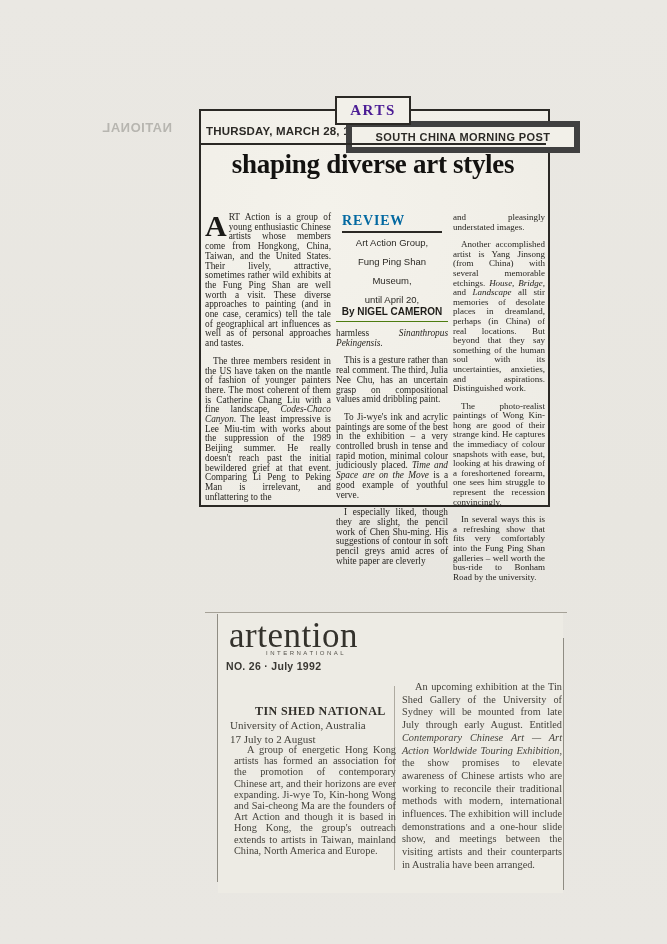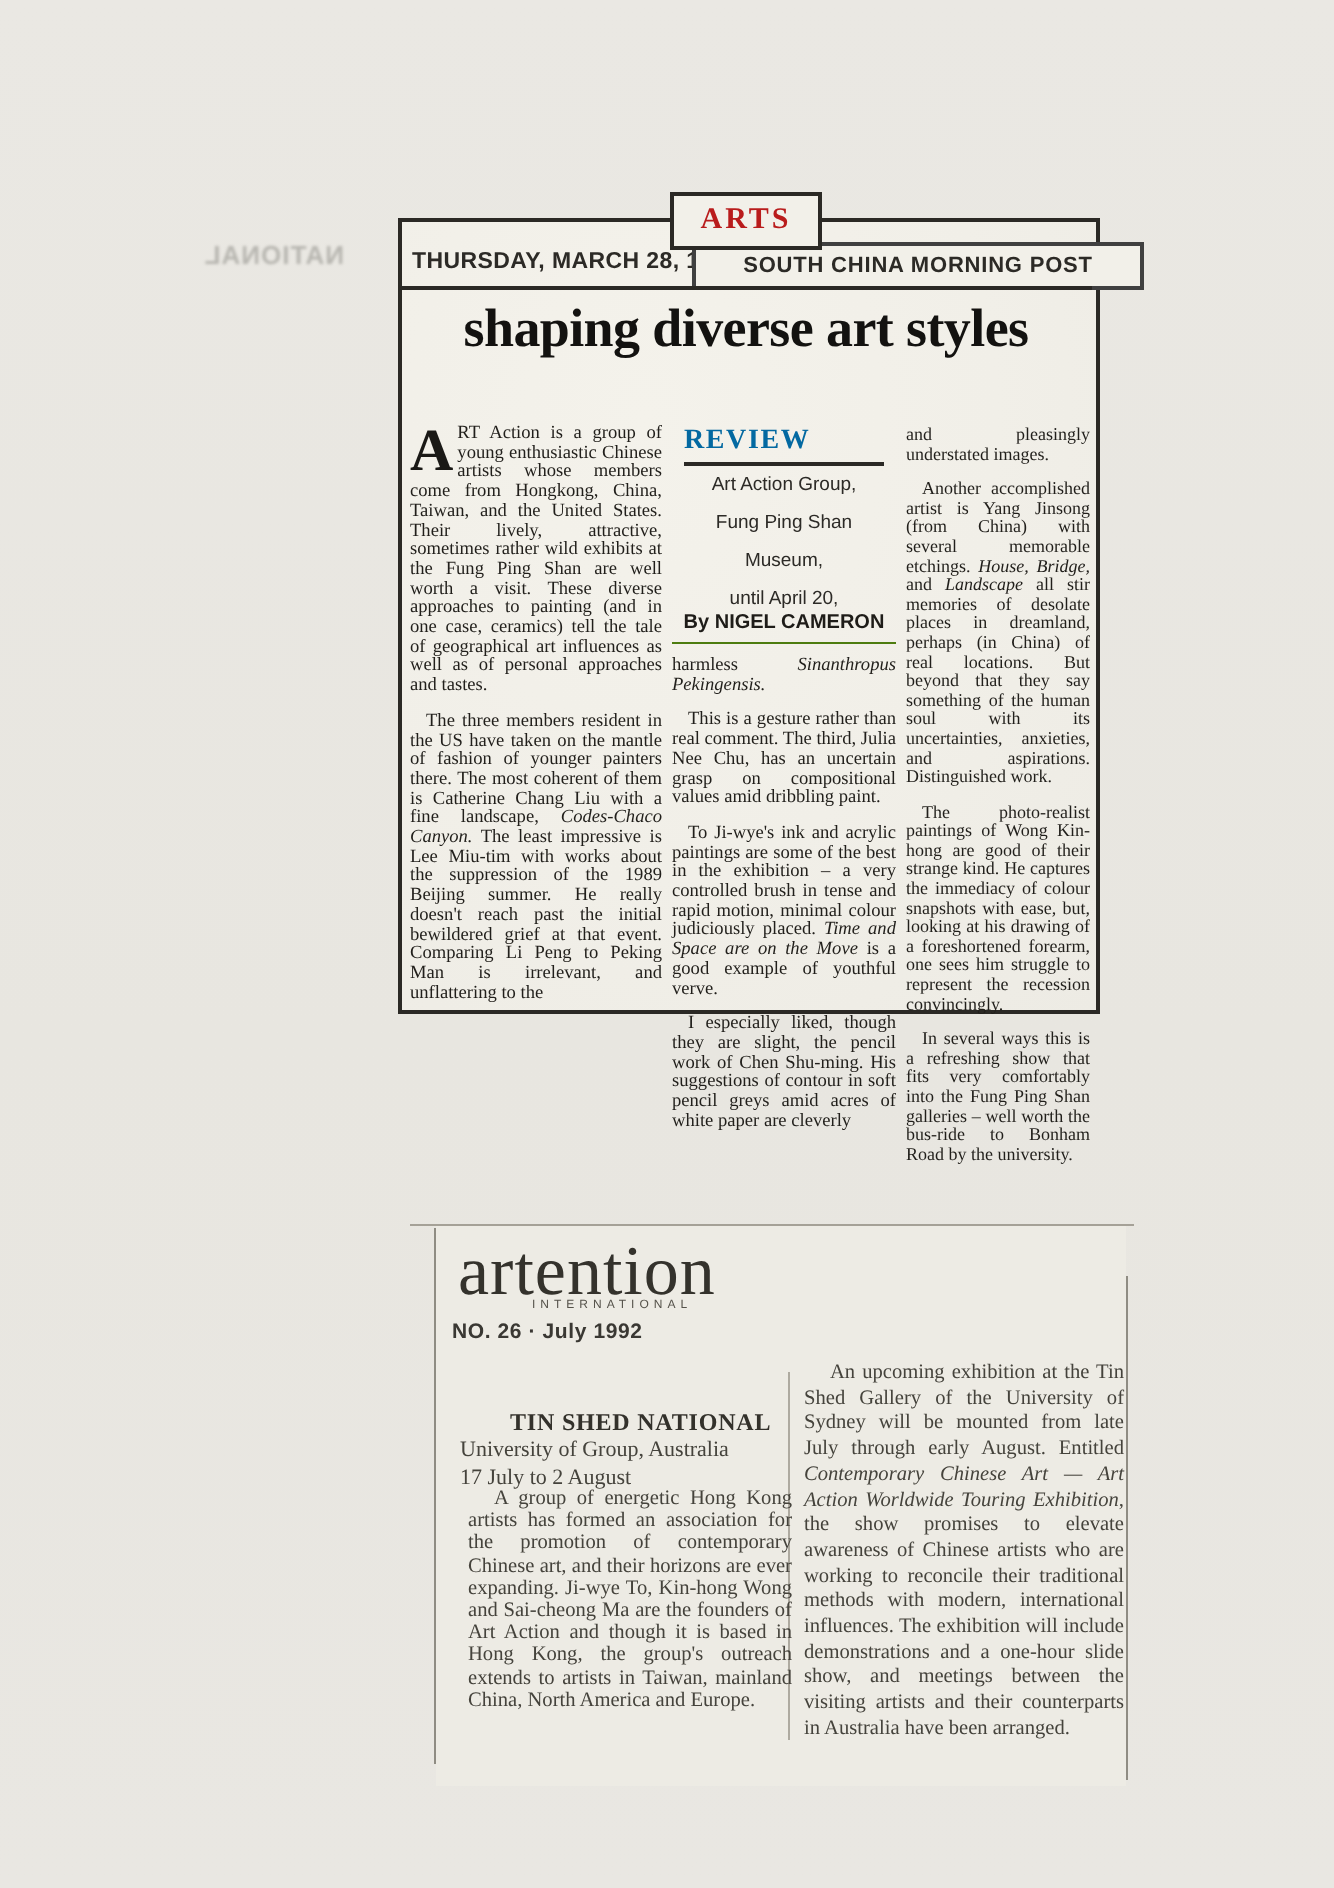--- a/index.html
+++ b/index.html
@@ -18,29 +18,29 @@
   .clip1{position:absolute;left:199px;top:96px;width:374px;height:414px;}
   .c1-paper{
     position:absolute;left:0;top:13px;width:347px;height:394px;
     background:radial-gradient(ellipse at 35% 25%,#f4f2eb 0%,#f1efe8 55%,#edebe4 100%);
     border:2px solid #2b2925;
   }
   .arts-box{
     position:absolute;left:136px;top:0;width:72px;height:25px;z-index:3;
     background:#f2f0e9;border:2px solid #2b2925;
     display:flex;align-items:center;justify-content:center;
-    font:700 15px "Liberation Serif",serif;letter-spacing:1.5px;color:#b91c1c;
+    font:700 15px "Liberation Serif",serif;letter-spacing:1.5px;color:#4c1d95;
   }
   .dateline{
     position:absolute;left:7px;top:29px;z-index:2;
     font:700 11.5px "Liberation Sans",sans-serif;letter-spacing:.2px;color:#2c2a26;
   }
   .masthead-box{
     position:absolute;left:147px;top:25px;width:222px;height:20px;z-index:2;
-    background:#f2f0e9;border:2px solid #404040;
+    background:#f2f0e9;border:6px solid #404040;
     display:flex;align-items:center;justify-content:center;
     font:700 11px "Liberation Sans",sans-serif;letter-spacing:.4px;color:#2c2a26;
   }
   .date-rule{position:absolute;left:2px;top:47px;width:345px;height:2px;background:#2b2925;z-index:2;}
   .headline{
     position:absolute;left:4px;top:53px;width:340px;z-index:2;text-align:center;
     font:700 27px/31px "Liberation Serif",serif;letter-spacing:-.3px;color:#131210;
   }
   .cols{position:absolute;left:6px;top:117px;width:340px;display:flex;gap:5px;z-index:2;}
   .col{text-align:justify;color:#211f1b;}
@@ -130,21 +130,21 @@
   <div class="c2-top"></div>
   <div class="c2-left"></div>
   <div class="c2-right"></div>
   <div class="c2-div"></div>
 
   <div class="c2-logo">artention</div>
   <div class="c2-logo-sub">INTERNATIONAL</div>
   <div class="c2-issue">NO. 26 · July 1992</div>
 
   <div class="c2-gallery">TIN SHED NATIONAL</div>
-  <div class="c2-venue">University of Group, Australia</div>
+  <div class="c2-venue">University of Action, Australia</div>
   <div class="c2-dates">17 July to 2 August</div>
 
   <div class="c2-colL">
     <p class="indent" style="margin:0">A group of energetic Hong Kong artists has formed an association for the promotion of contemporary Chinese art, and their horizons are ever expanding. Ji-wye To, Kin-hong Wong and Sai-cheong Ma are the founders of Art Action and though it is based in Hong Kong, the group's outreach extends to artists in Taiwan, mainland China, North America and Europe.</p>
   </div>
   <div class="c2-colR">
     <p class="indent" style="margin:0"><span>An upcoming exhibition at the Tin Shed Gallery of the University of Sydney will be mounted from late July through early August. Entitled </span><i>Contemporary Chinese Art — Art Action Worldwide Touring Exhibition</i><span>, the show promises to elevate awareness of Chinese artists who are working to reconcile their traditional methods with modern, international influences. The exhibition will include demonstrations and a one-hour slide show, and meetings between the visiting artists and their counterparts in Australia have been arranged.</span></p>
   </div>
 </div>
 

